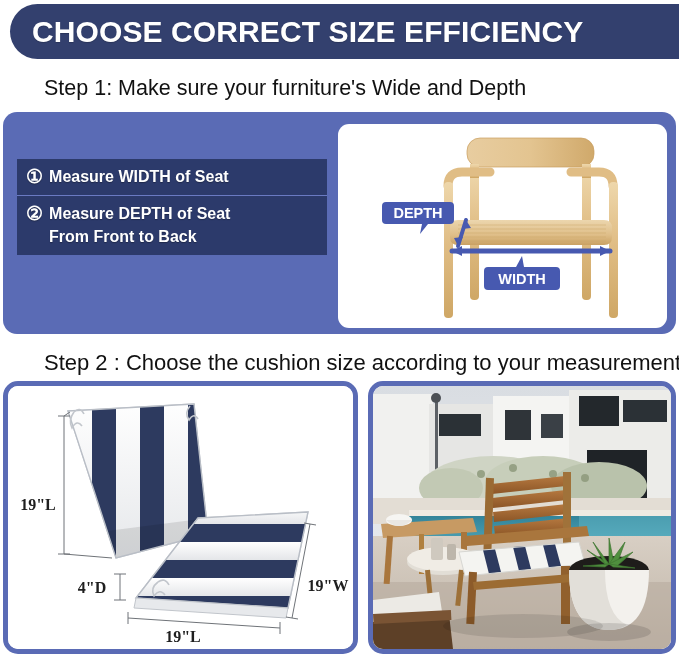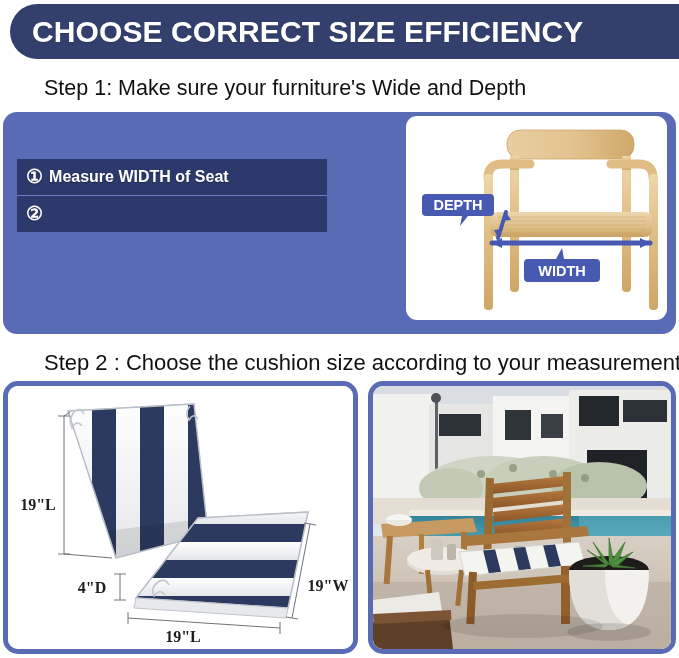--- a/index.html
+++ b/index.html
@@ -68,24 +68,25 @@
   }
   .measure-text {
     font-size: 16px;
     font-weight: bold;
     line-height: 23px;
     text-shadow: 0 1px 1px rgba(0,0,0,.3);
   }
 
   
   .chair-card {
-    position: absolute; right: 9px; top: 4px; width: 261px; height: 204px;
+    position: absolute; right: 9px; top: 12px; width: 329px; height: 204px;
     background: #ffffff;
     border-radius: 11px;
     overflow: hidden;
+    padding-left: 28px;
   }
 
   
   .photo-card {
     position: absolute;
     border: 5px solid #5a6bb5;
     border-radius: 15px;
     background: #ffffff;
     overflow: hidden;
   }
@@ -108,20 +109,24 @@
 
     <div class="measure-list">
       <div class="measure-item">
         <span class="measure-num">①</span>
         <span class="measure-text">
           <span>Measure WIDTH of Seat</span><br>
         </span>
       </div>
       <div class="measure-item">
         <span class="measure-num">②</span>
+        <span class="measure-text">
+          <span>Measure DEPTH of Seat</span><br>
+          <span>From Front to Back</span>
+        </span>
       </div>
     </div>
 
     <div class="chair-card">
       <svg width="329" height="204" viewBox="0 0 329 204">
         <defs>
           <linearGradient id="woodV" x1="0" y1="0" x2="0" y2="1">
             <stop offset="0%" stop-color="#eed7ab"></stop>
             <stop offset="45%" stop-color="#e0bd85"></stop>
             <stop offset="100%" stop-color="#cfa765"></stop>

